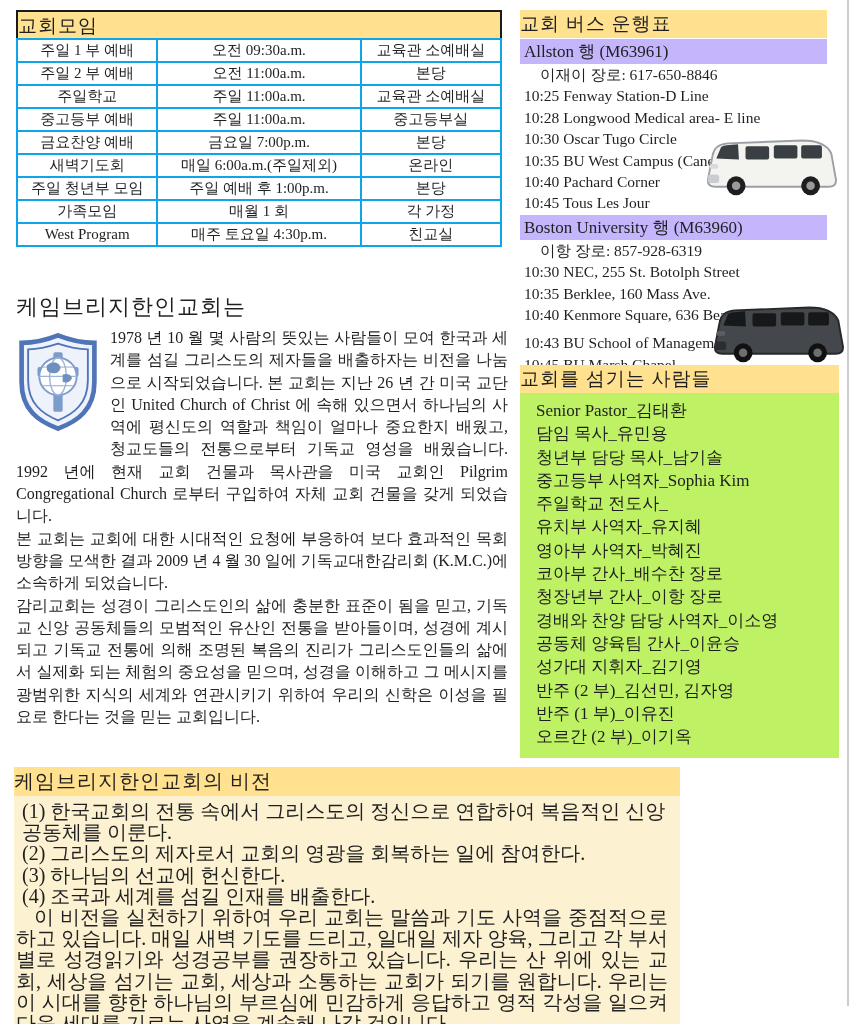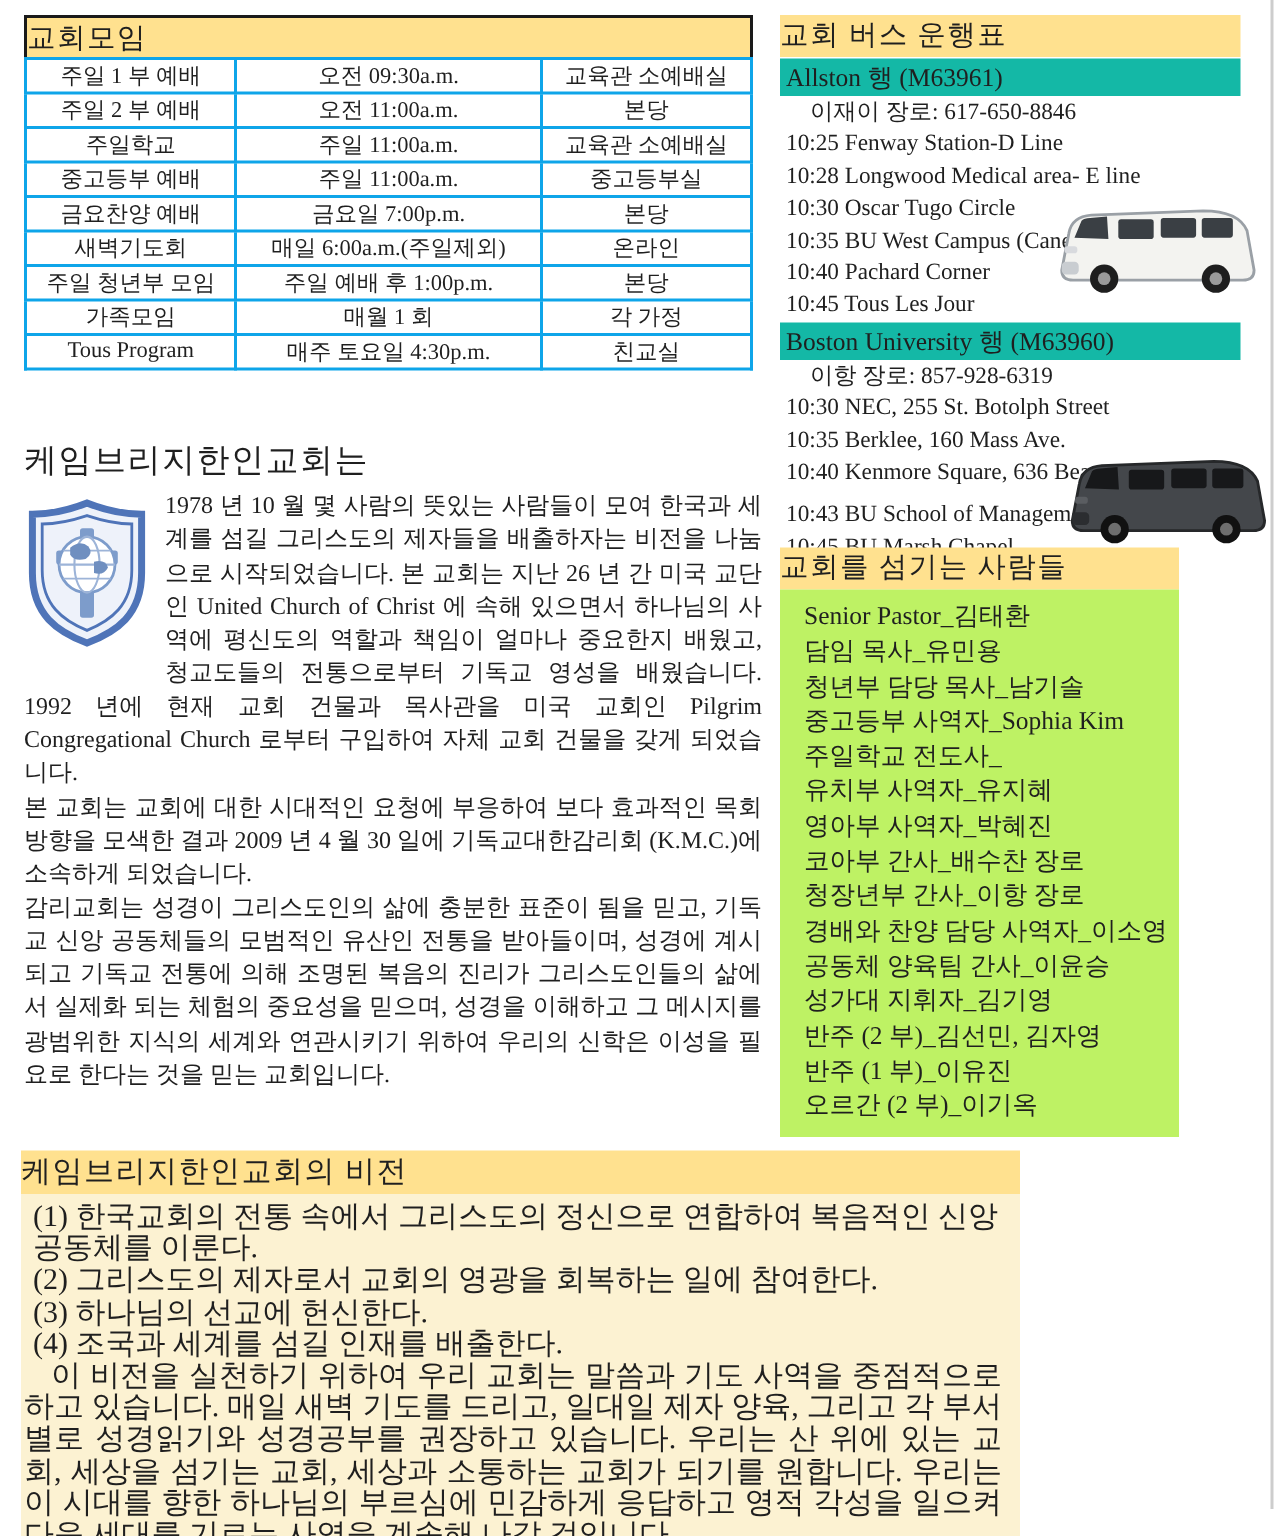--- a/index.html
+++ b/index.html
@@ -27,41 +27,41 @@
     border:2px solid #0ea5e9;text-align:center;padding:1px 2px;
     height:18px;white-space:nowrap;overflow:hidden;
   }
   .meetings table{border:2px solid #1a1a1a;}
   .meetings col.c1{width:29%;} .meetings col.c2{width:42%;} .meetings col.c3{width:29%;}
 
   
   .bus{position:absolute;left:520px;top:10px;width:307px;font-size:15.5px;}
   .bus .line{line-height:21.4px;padding-left:4px;white-space:nowrap;}
   .bus .route-name{
-    background:#14b8a6;font-size:17px;line-height:23px;
+    background:#c4b5fd;font-size:17px;line-height:23px;
     padding:1px 4px;margin-top:1px;
   }
   .bus .contact{padding-left:20px;}
 
   
   .van{position:absolute;}
   .van-white{left:697px;top:133px;}
   .van-black{left:707px;top:300px;}
 
   
   .about{position:absolute;left:16px;top:292px;width:492px;}
   .about-title{font-size:22px;letter-spacing:1px;margin-bottom:5px;}
   .about-logo{float:left;margin:4px 10px 2px 0;}
   .about p{
     margin:0;font-size:16px;line-height:22.3px;
     text-align:justify;
   }
 
   
-  .servants{position:absolute;left:520px;top:365px;width:266px;}
+  .servants{position:absolute;left:520px;top:365px;width:319px;}
   .servants .body{
     background:#bef264;padding:6px 4px 10px 16px;font-size:17px;
   }
   .servants .person{line-height:23.3px;white-space:nowrap;}
 
   
   .vision{position:absolute;left:14px;top:767px;width:666px;}
   .vision .gold-header{font-size:20px;line-height:29px;height:29px;}
   .vision .body{
     background:#fcf2d2;padding:5px 12px 10px 2px;
@@ -123,21 +123,21 @@
         <td>주일 청년부 모임</td>
         <td>주일 예배 후 1:00p.m.</td>
         <td>본당</td>
       </tr>
       <tr>
         <td>가족모임</td>
         <td>매월 1 회</td>
         <td>각 가정</td>
       </tr>
       <tr>
-        <td>Tous Program</td>
+        <td>West Program</td>
         <td>매주 토요일 4:30p.m.</td>
         <td>친교실</td>
       </tr>
     </tbody>
       </table>
   </div>
 
   <div class="bus">
     <div class="gold-header">교회 버스 운행표</div>
 

